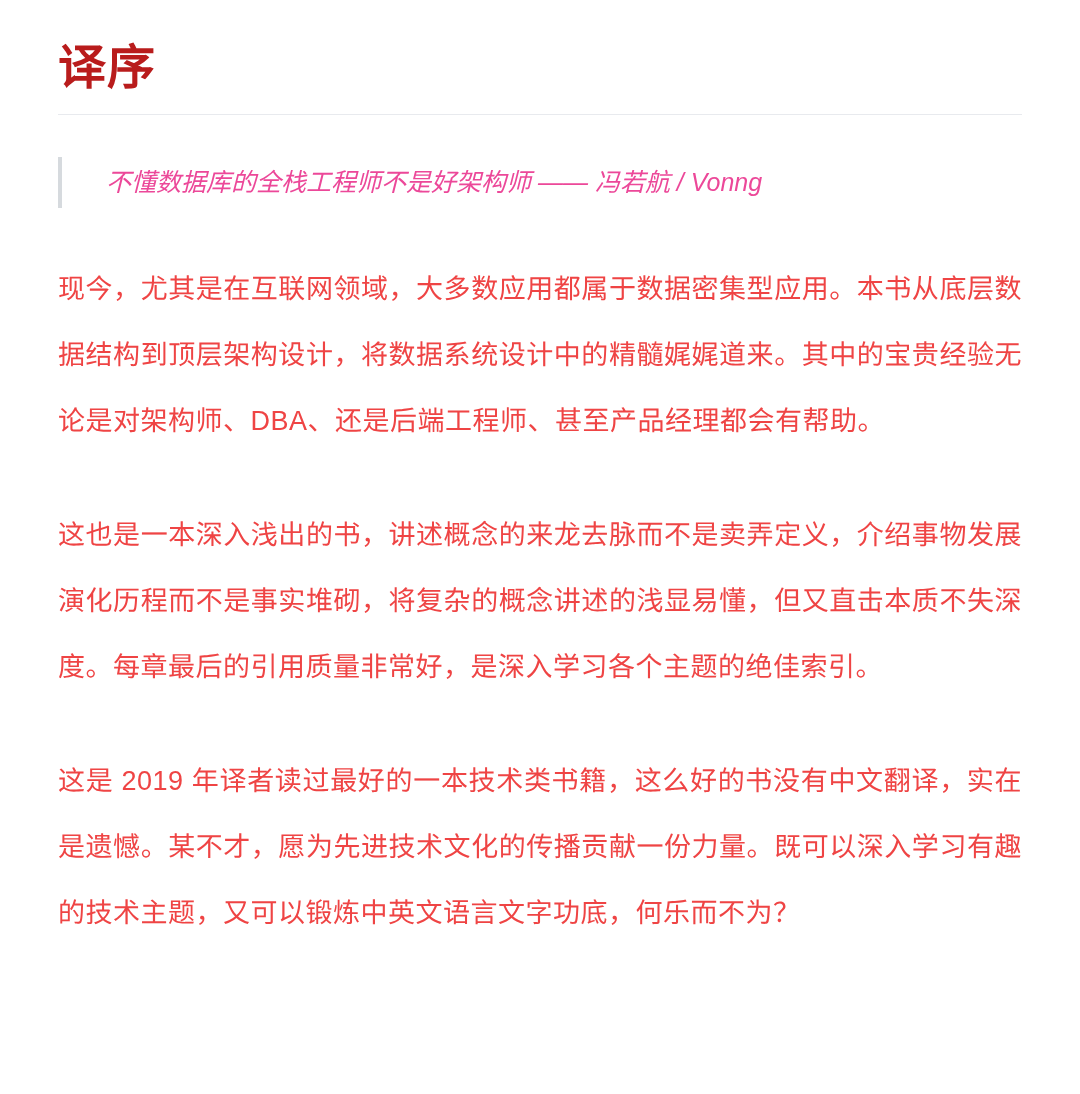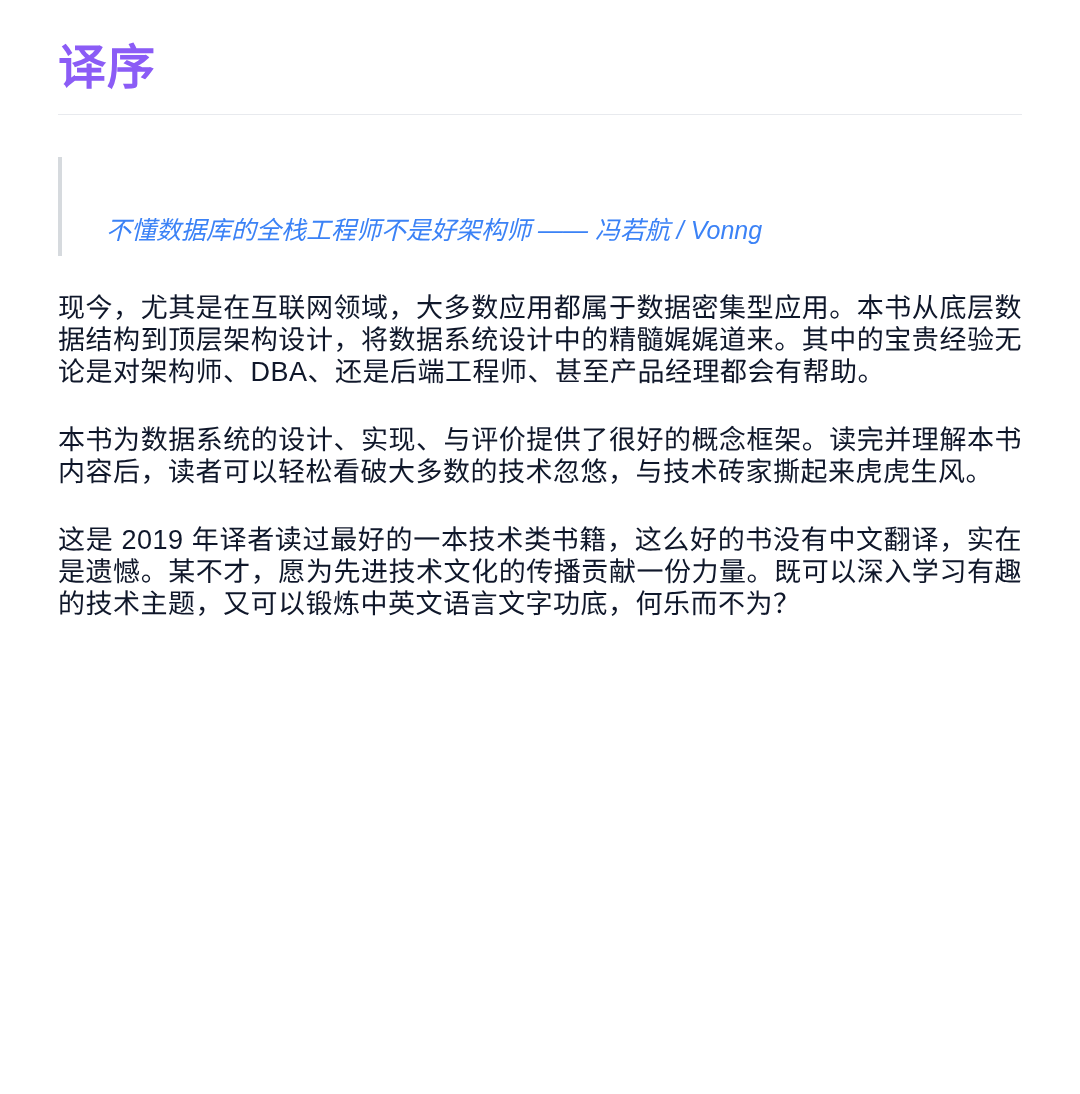--- a/index.html
+++ b/index.html
@@ -17,62 +17,61 @@
     overflow: hidden;
   }
 
   .article {
     padding: 38px 58px 0 58px;
   }
 
   h1.page-title {
     font-size: 48px;
     font-weight: 700;
-    color: #8b5cf6;
+    color: #b91c1c;
     line-height: 1.25;
     letter-spacing: 1px;
     padding-bottom: 16px;
     border-bottom: 1px solid #e8eaee;
   }
 
   blockquote.preface-quote {
     margin-top: 42px;
     border-left: 4px solid #d6dade;
     padding: 12px 0 12px 44px;
   }
 
   blockquote.preface-quote p {
     font-size: 25px;
     font-style: italic;
-    color: #3b82f6;
+    color: #ec4899;
     line-height: 27px;
-    margin-top: 48px;
   }
 
   .body-text p {
     font-size: 27px;
-    line-height: 32px;
-    color: #0f172a;
-    margin-top: 36px;
+    line-height: 66px;
+    color: #ef4444;
+    margin-top: 48px;
     text-align: justify;
     letter-spacing: 0.5px;
   }
 </style>
 </head>
 <body>
 
 <div class="page">
   <div class="article">
 
     <h1 class="page-title">译序</h1>
 
     <blockquote class="preface-quote">
       <p>不懂数据库的全栈工程师不是好架构师 —— 冯若航 / Vonng</p>
     </blockquote>
 
     <div class="body-text">
       <p>现今，尤其是在互联网领域，大多数应用都属于数据密集型应用。本书从底层数据结构到顶层架构设计，将数据系统设计中的精髓娓娓道来。其中的宝贵经验无论是对架构师、DBA、还是后端工程师、甚至产品经理都会有帮助。</p>
-      <p>本书为数据系统的设计、实现、与评价提供了很好的概念框架。读完并理解本书内容后，读者可以轻松看破大多数的技术忽悠，与技术砖家撕起来虎虎生风。</p>
+      <p>这也是一本深入浅出的书，讲述概念的来龙去脉而不是卖弄定义，介绍事物发展演化历程而不是事实堆砌，将复杂的概念讲述的浅显易懂，但又直击本质不失深度。每章最后的引用质量非常好，是深入学习各个主题的绝佳索引。</p>
       <p>这是 2019 年译者读过最好的一本技术类书籍，这么好的书没有中文翻译，实在是遗憾。某不才，愿为先进技术文化的传播贡献一份力量。既可以深入学习有趣的技术主题，又可以锻炼中英文语言文字功底，何乐而不为？</p>
     </div>
 
   </div>
 </div>
 
 </body></html>

